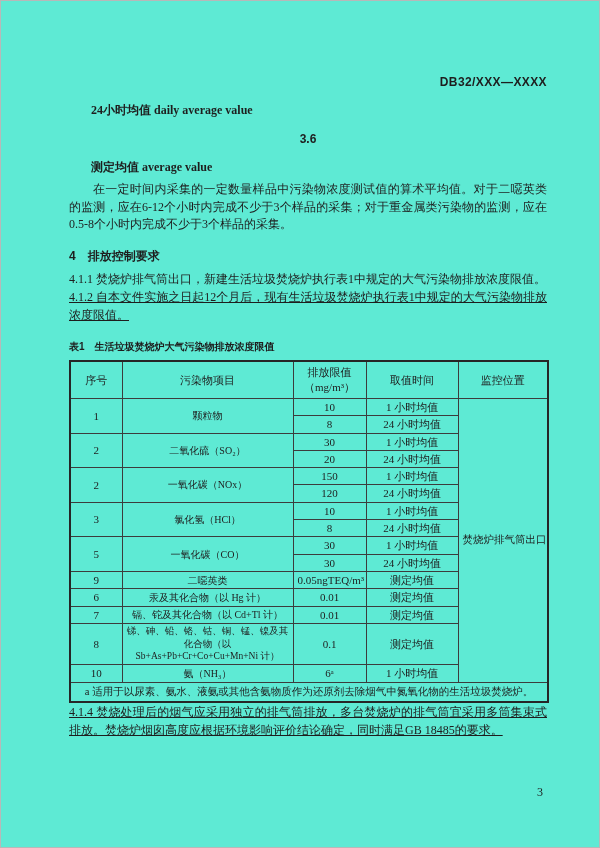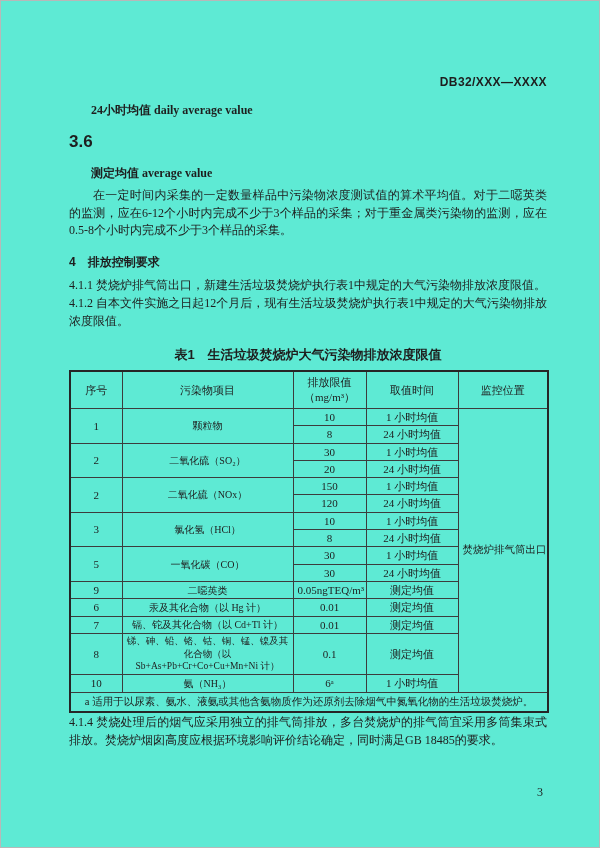--- a/index.html
+++ b/index.html
@@ -15,32 +15,32 @@
   .content { position: absolute; left: 68px; top: 0; width: 478px; }
 
   .doc-code {
     margin-top: 74px; text-align: right;
     font-family: "Liberation Sans", "DejaVu Sans", sans-serif;
     font-weight: 700; font-size: 12px; letter-spacing: 0.4px;
   }
 
   .term-title { margin-top: 13px; padding-left: 22px; font-weight: 700; font-size: 12px; }
   .term-line  { margin-top: 4px;  padding-left: 17px; font-size: 12px; }
-  .clause-num { margin-top: 13px; font-weight: 700; font-size: 17px;
-                font-family: "Liberation Sans", "DejaVu Sans", sans-serif; }
+  .clause-num { margin-top: 13px; font-weight: 700; font-size: 12px;
+                font-family: "Liberation Sans", "DejaVu Sans", sans-serif; text-align: center; }
   .term-para  { margin: 5px 0 0 0; font-size: 12px; line-height: 17.5px;
                 text-align: justify; text-indent: 24px; }
 
   .heading { margin-top: 14px; font-weight: 700; font-size: 12px;
              font-family: "Liberation Sans", "DejaVu Sans", sans-serif; }
   .para { margin: 5px 0 0 0; font-size: 12px; line-height: 18px; text-align: justify; }
-  .para.tight { margin-top: 0; }
-
-  .caption { margin-top: 16px; margin-bottom: 6px; text-align: center;
-             font-weight: 700; font-size: 13px;
+  .para.tight { margin-top: 0; text-decoration: underline; }
+
+  .caption { margin-top: 16px; margin-bottom: 6px; 
+             font-weight: 700; font-size: 10px;
              font-family: "Liberation Sans", "DejaVu Sans", sans-serif; }
 
   table.limits { border-collapse: collapse; width: 478px; table-layout: fixed;
                  font-size: 11px; border: 2px solid #262626; padding-left: 33px; }
   table.limits th, table.limits td {
     border: 1px solid #3c3c3c; padding: 1px 4px;
     text-align: center; vertical-align: middle; line-height: 1.3;
     font-weight: 400; overflow: hidden;
   }
   tr.h-head  { height: 38px; }
@@ -117,21 +117,21 @@
           <td>30</td>
           <td>1 小时均值</td>
         </tr>
         <tr class="h-sub">
           <td>20</td>
           <td>24 小时均值</td>
         </tr>
 
         <tr class="h-sub">
           <td rowspan="2">2</td>
-          <td rowspan="2" class="name">二氧化硫（NOx）</td>
+          <td rowspan="2" class="name">一氧化碳（NOx）</td>
           <td>150</td>
           <td>1 小时均值</td>
         </tr>
         <tr class="h-sub">
           <td>120</td>
           <td>24 小时均值</td>
         </tr>
 
         <tr class="h-sub">
           <td rowspan="2">3</td>

